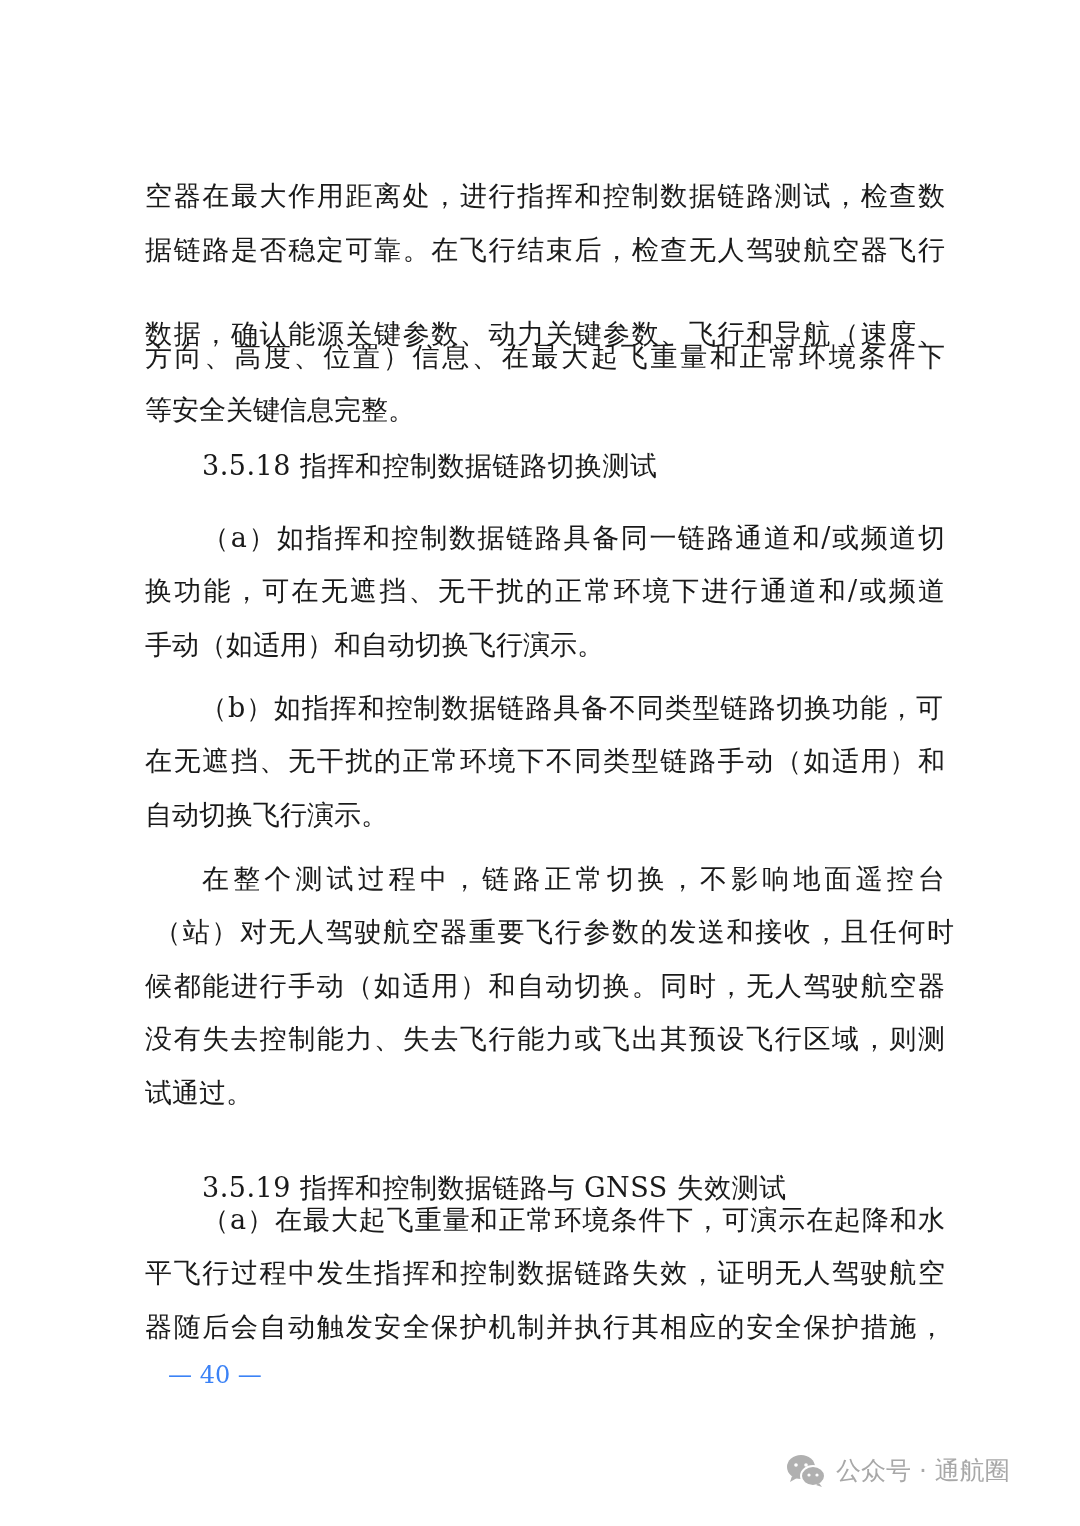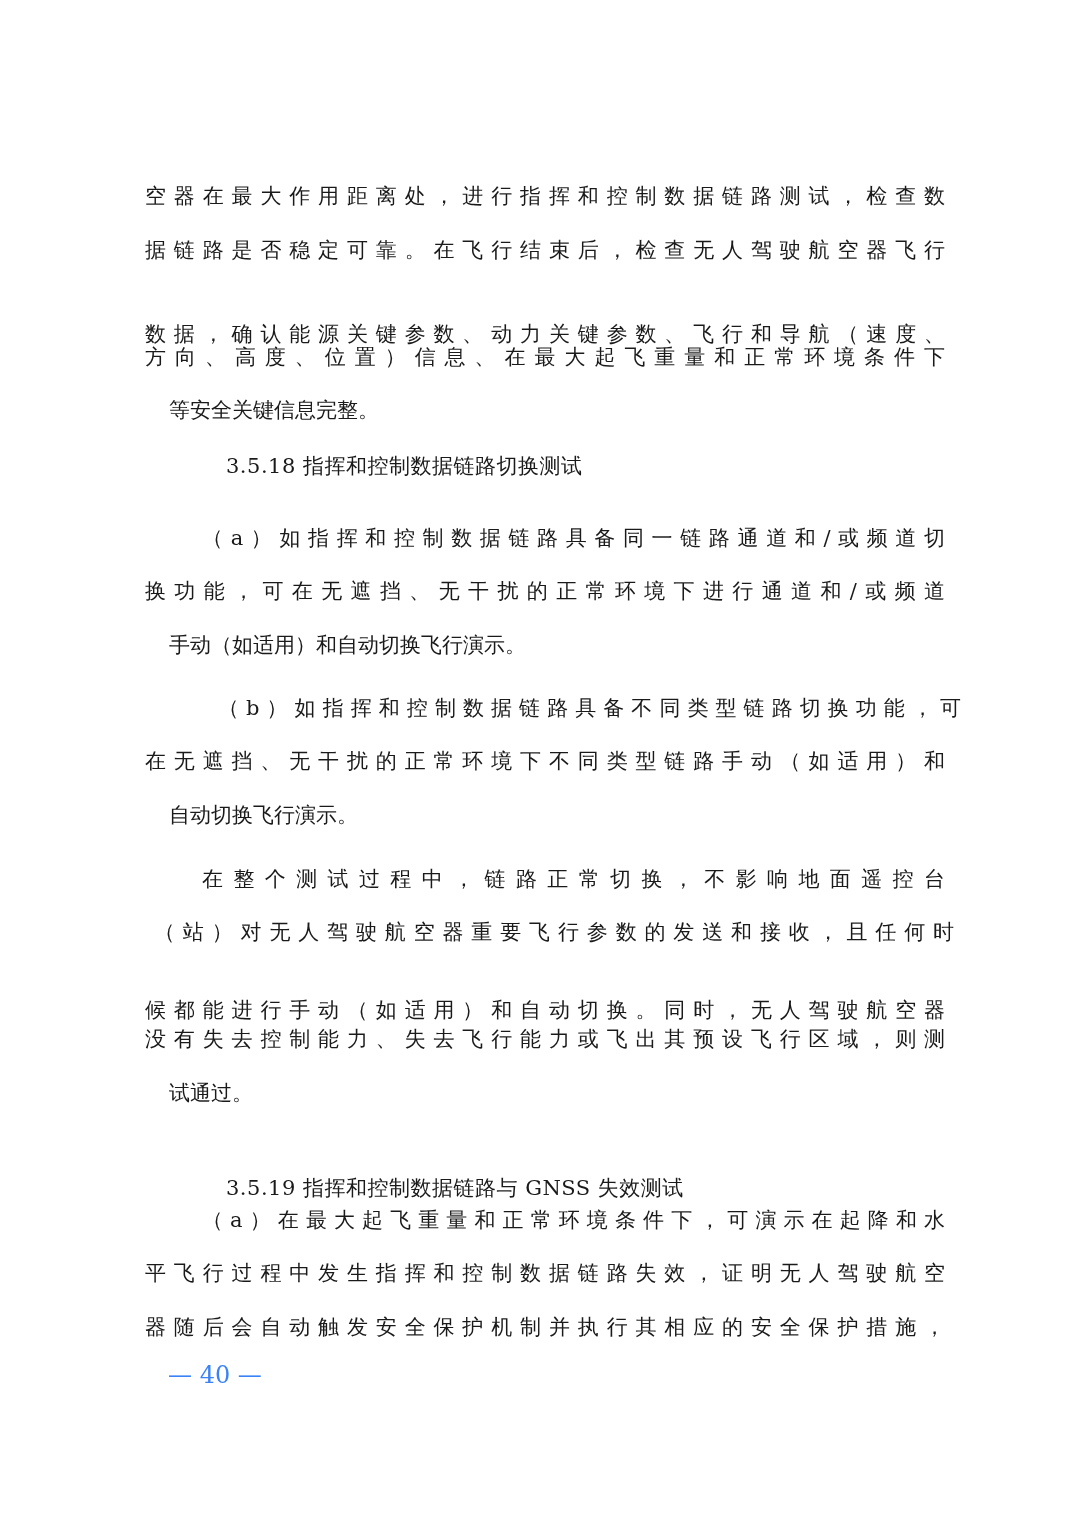--- a/index.html
+++ b/index.html
@@ -1,22 +1,22 @@
 <!DOCTYPE html>
 <html><head>
 <meta charset="utf-8">
 <style>
   html, body { margin: 0; padding: 0; background: #ffffff; }
   body { width: 1080px; height: 1526px; position: relative; overflow: hidden;
          font-family: "DejaVu Serif", "Liberation Serif", serif; color: #1a1a1a; }
   .page { position: absolute; left: 0; top: 0; width: 1080px; height: 1526px; }
   .line { position: absolute; left: 145px; width: 800px; height: 36px;
-          font-size: 21px; line-height: 36px; white-space: nowrap;
+          font-size: 27px; line-height: 36px; white-space: nowrap;
           text-align: justify; text-align-last: justify; letter-spacing: 0px; }
-  .line.last { text-align-last: left; margin-left: 24px; }
+  .line.last { text-align-last: left; }
   .heading { text-align-last: left; letter-spacing: 0.5px; }
   .page-number { position: absolute; left: 168px; top: 1360px; font-size: 24px;
                  line-height: 30px; color: #3b82f6; white-space: nowrap; }
   .watermark { position: absolute; left: 786px; top: 1454px; display: flex; align-items: center;
                color: #a8a8a8; font-family: "DejaVu Sans", "Liberation Sans", sans-serif;
                font-size: 25px; line-height: 34px; white-space: nowrap; }
   .wm-icon { width: 40px; height: 34px; margin-right: 10px; display: inline-block; }
 </style>
 </head>
 <body>
@@ -25,29 +25,44 @@
   <div id="text-body">
       <div class="line" style="top: 178px; left: 145px; width: 800px;">空器在最大作用距离处，进行指挥和控制数据链路测试，检查数</div>
       <div class="line" style="top: 232px; left: 145px; width: 800px;">据链路是否稳定可靠。在飞行结束后，检查无人驾驶航空器飞行</div>
       <div class="line" style="top: 268px; left: 145px; width: 800px; margin-top: 48px;">数据，确认能源关键参数、动力关键参数、飞行和导航（速度、</div>
       <div class="line" style="top: 339px; left: 145px; width: 800px;">方向、高度、位置）信息、在最大起飞重量和正常环境条件下</div>
       <div class="line last" style="top: 392px; left: 145px; width: 800px;">等安全关键信息完整。</div>
       <div class="line last heading" style="top: 448px; left: 202px; width: 743px;">3.5.18 指挥和控制数据链路切换测试</div>
       <div class="line" style="top: 520px; left: 202px; width: 743px;">（a）如指挥和控制数据链路具备同一链路通道和/或频道切</div>
       <div class="line" style="top: 573px; left: 145px; width: 800px;">换功能，可在无遮挡、无干扰的正常环境下进行通道和/或频道</div>
       <div class="line last" style="top: 627px; left: 145px; width: 800px;">手动（如适用）和自动切换飞行演示。</div>
-      <div class="line" style="top: 690px; left: 218px; width: 743px;">（b）如指挥和控制数据链路具备不同类型链路切换功能，可</div>
+      <div class="line" style="top: 690px; left: 200px; width: 743px;">（b）如指挥和控制数据链路具备不同类型链路切换功能，可</div>
       <div class="line" style="top: 743px; left: 145px; width: 800px;">在无遮挡、无干扰的正常环境下不同类型链路手动（如适用）和</div>
       <div class="line last" style="top: 797px; left: 145px; width: 800px;">自动切换飞行演示。</div>
       <div class="line" style="top: 861px; left: 202px; width: 743px;">在整个测试过程中，链路正常切换，不影响地面遥控台</div>
       <div class="line" style="top: 914px; left: 154px; width: 800px;">（站）对无人驾驶航空器重要飞行参数的发送和接收，且任何时</div>
-      <div class="line" style="top: 968px; left: 145px; width: 800px; margin-top: 24px;">候都能进行手动（如适用）和自动切换。同时，无人驾驶航空器</div>
+      <div class="line" style="top: 968px; left: 145px; width: 800px;">候都能进行手动（如适用）和自动切换。同时，无人驾驶航空器</div>
       <div class="line" style="top: 1021px; left: 145px; width: 800px;">没有失去控制能力、失去飞行能力或飞出其预设飞行区域，则测</div>
       <div class="line last" style="top: 1075px; left: 145px; width: 800px;">试通过。</div>
       <div class="line last heading" style="top: 1170px; left: 202px; width: 743px;">3.5.19 指挥和控制数据链路与 GNSS 失效测试</div>
       <div class="line" style="top: 1202px; left: 202px; width: 743px;">（a）在最大起飞重量和正常环境条件下，可演示在起降和水</div>
       <div class="line" style="top: 1255px; left: 145px; width: 800px;">平飞行过程中发生指挥和控制数据链路失效，证明无人驾驶航空</div>
       <div class="line" style="top: 1309px; left: 145px; width: 800px;">器随后会自动触发安全保护机制并执行其相应的安全保护措施，</div>
     </div>
 
   <div class="page-number">— 40 —</div>
 
+  <div class="watermark">
+    <span class="wm-icon">
+      <svg width="40" height="34" viewBox="0 0 40 34">
+        <ellipse cx="15" cy="13" rx="14" ry="12" fill="#b0b0b0"></ellipse>
+        <path d="M6 22 L4 28 L11 24 Z" fill="#b0b0b0"></path>
+        <circle cx="10" cy="11" r="1.8" fill="#ffffff"></circle>
+        <circle cx="20" cy="11" r="1.8" fill="#ffffff"></circle>
+        <ellipse cx="27" cy="22" rx="12" ry="10" fill="#b0b0b0" stroke="#ffffff" stroke-width="2"></ellipse>
+        <path d="M33 29 L36 33 L30 31 Z" fill="#b0b0b0"></path>
+        <circle cx="23" cy="21" r="1.6" fill="#ffffff"></circle>
+        <circle cx="31" cy="21" r="1.6" fill="#ffffff"></circle>
+      </svg>
+    </span>
+    <span>公众号 · 通航圈</span>
+  </div>
 </div>
 
 </body></html>

